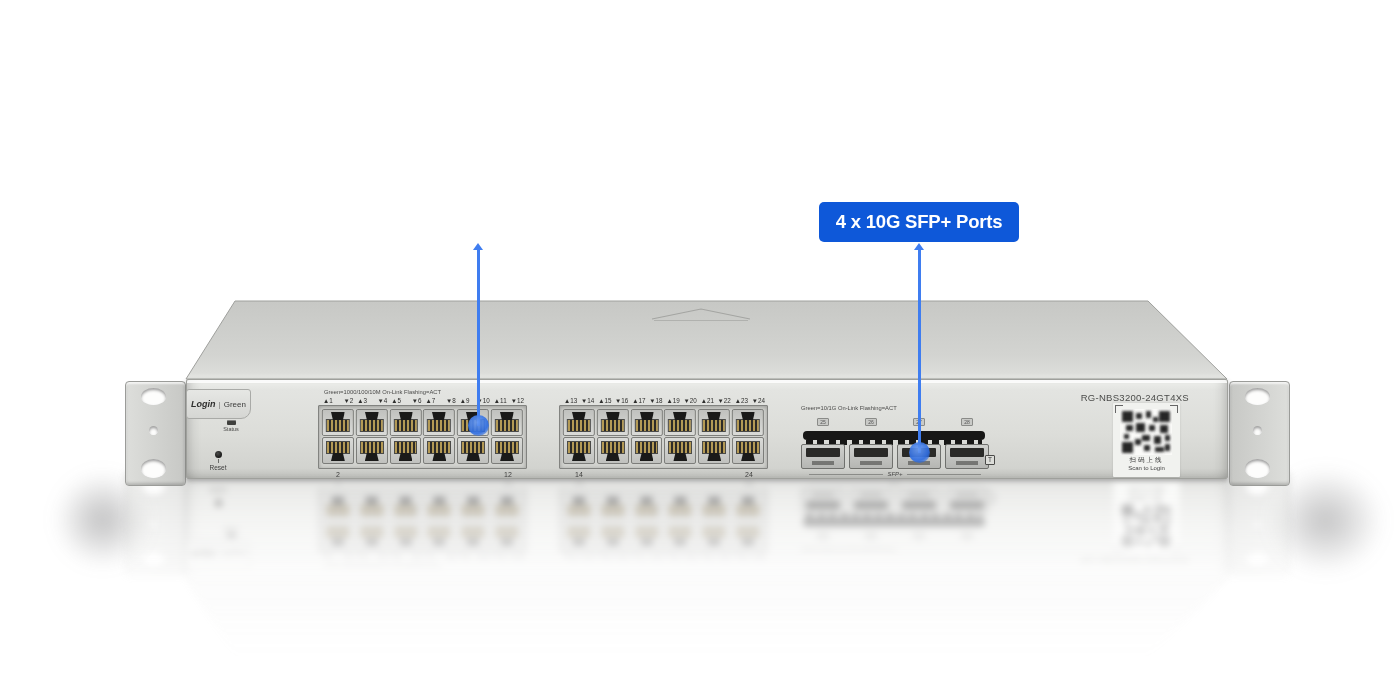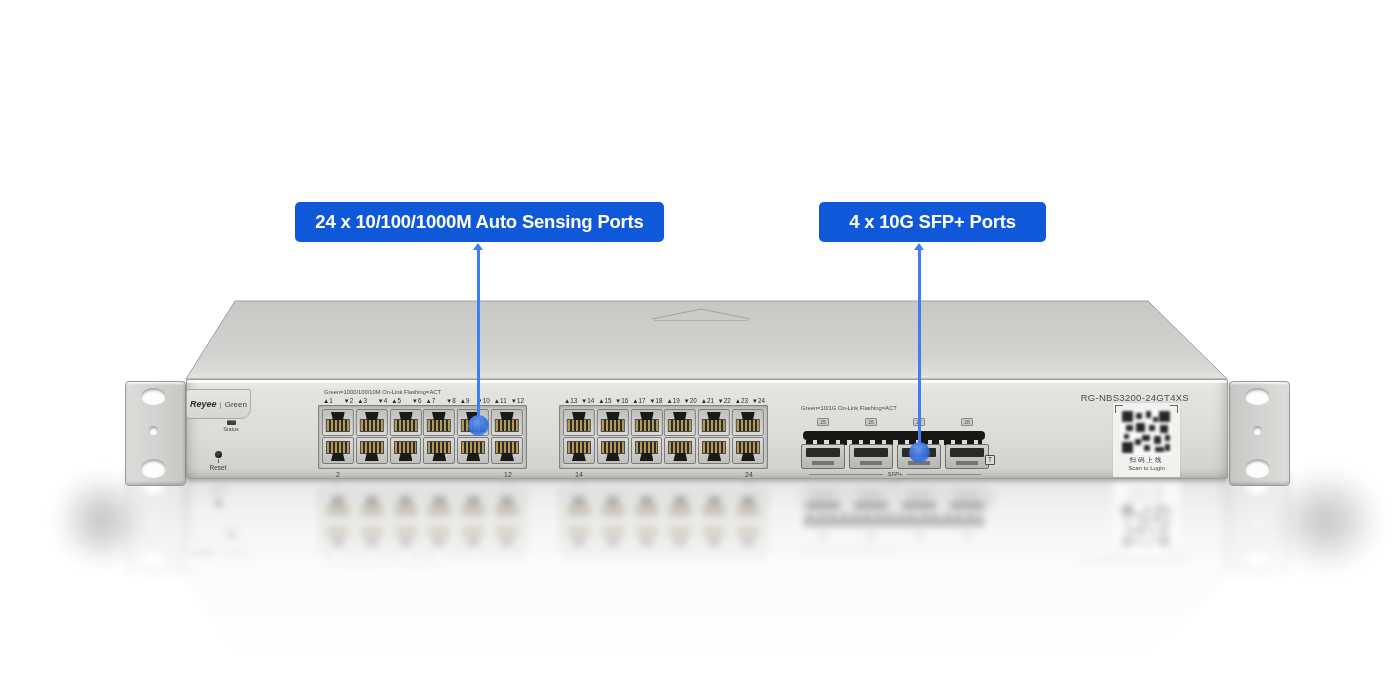--- a/index.html
+++ b/index.html
@@ -9,21 +9,21 @@
   }
 
   
   .callout {
     position:absolute; top:202px; height:40px; z-index:6;
     background:var(--accent_blue,#0e58d9); border-radius:5px;
     color:#fff; font-weight:bold; font-size:18.5px; letter-spacing:-0.2px;
     display:flex; align-items:center; justify-content:center; white-space:nowrap;
   }
   .callout-1 { left:295px; width:369px; }
-  .callout-2 { left:819px; width:227px; }
+  .callout-2 { left:819px; width:200px; }
 
   .connector { position:absolute; width:2px; z-index:5; }
   .connector .cline { position:absolute; top:6px; bottom:0; left:0; width:2.5px;
     background:var(--connector_blue,#3f7df0); }
   .connector .arrow { position:absolute; top:0; left:-4px; width:0; height:0;
     border-left:5px solid transparent; border-right:5px solid transparent;
     border-bottom:7px solid var(--connector_blue,#3f7df0); }
   .connector .dot { position:absolute; bottom:-10px; left:-9px; width:21px; height:21px;
     border-radius:50%; opacity:.92;
     background:radial-gradient(circle at 42% 35%, #6a9cf4 0%, #2e6ce0 60%, rgba(46,108,224,0.0) 100%); }
@@ -149,21 +149,20 @@
   .smudge-left  { left:55px;  top:472px; width:95px;  height:95px;
     background:radial-gradient(closest-side, rgba(95,95,97,.4), transparent); }
   .smudge-right { left:1268px; top:468px; width:115px; height:105px;
     background:radial-gradient(closest-side, rgba(95,95,97,.38), transparent); }
 </style>
 </head>
 <body>
 
 <div class="scene">
 
-  <div class="callout callout-1">24 x 10/100/1000M Auto Sensing Ports</div>
   <div class="callout callout-2">4 x 10G SFP+ Ports</div>
 
   <div class="connector connector-1">
     <div class="arrow"></div>
     <div class="cline"></div>
     <div class="dot"></div>
   </div>
   <div class="connector connector-2">
     <div class="arrow"></div>
     <div class="cline"></div>
@@ -196,21 +195,21 @@
     </div>
     <div class="ear ear-right">
       <div class="hole hole-top"></div>
       <div class="hole hole-small"></div>
       <div class="hole hole-bottom"></div>
     </div>
 
     <div class="face">
 
       <div class="logo-plate">
-        <span class="brand">Reyee</span>
+        <span class="brand">Login</span>
         <span class="brand-divider">|</span>
         <span class="brand-sub">Green</span>
       </div>
 
       <div class="status">
         <div class="led"></div>
         <div class="lbl">Status</div>
       </div>
 
       <div class="reset">

